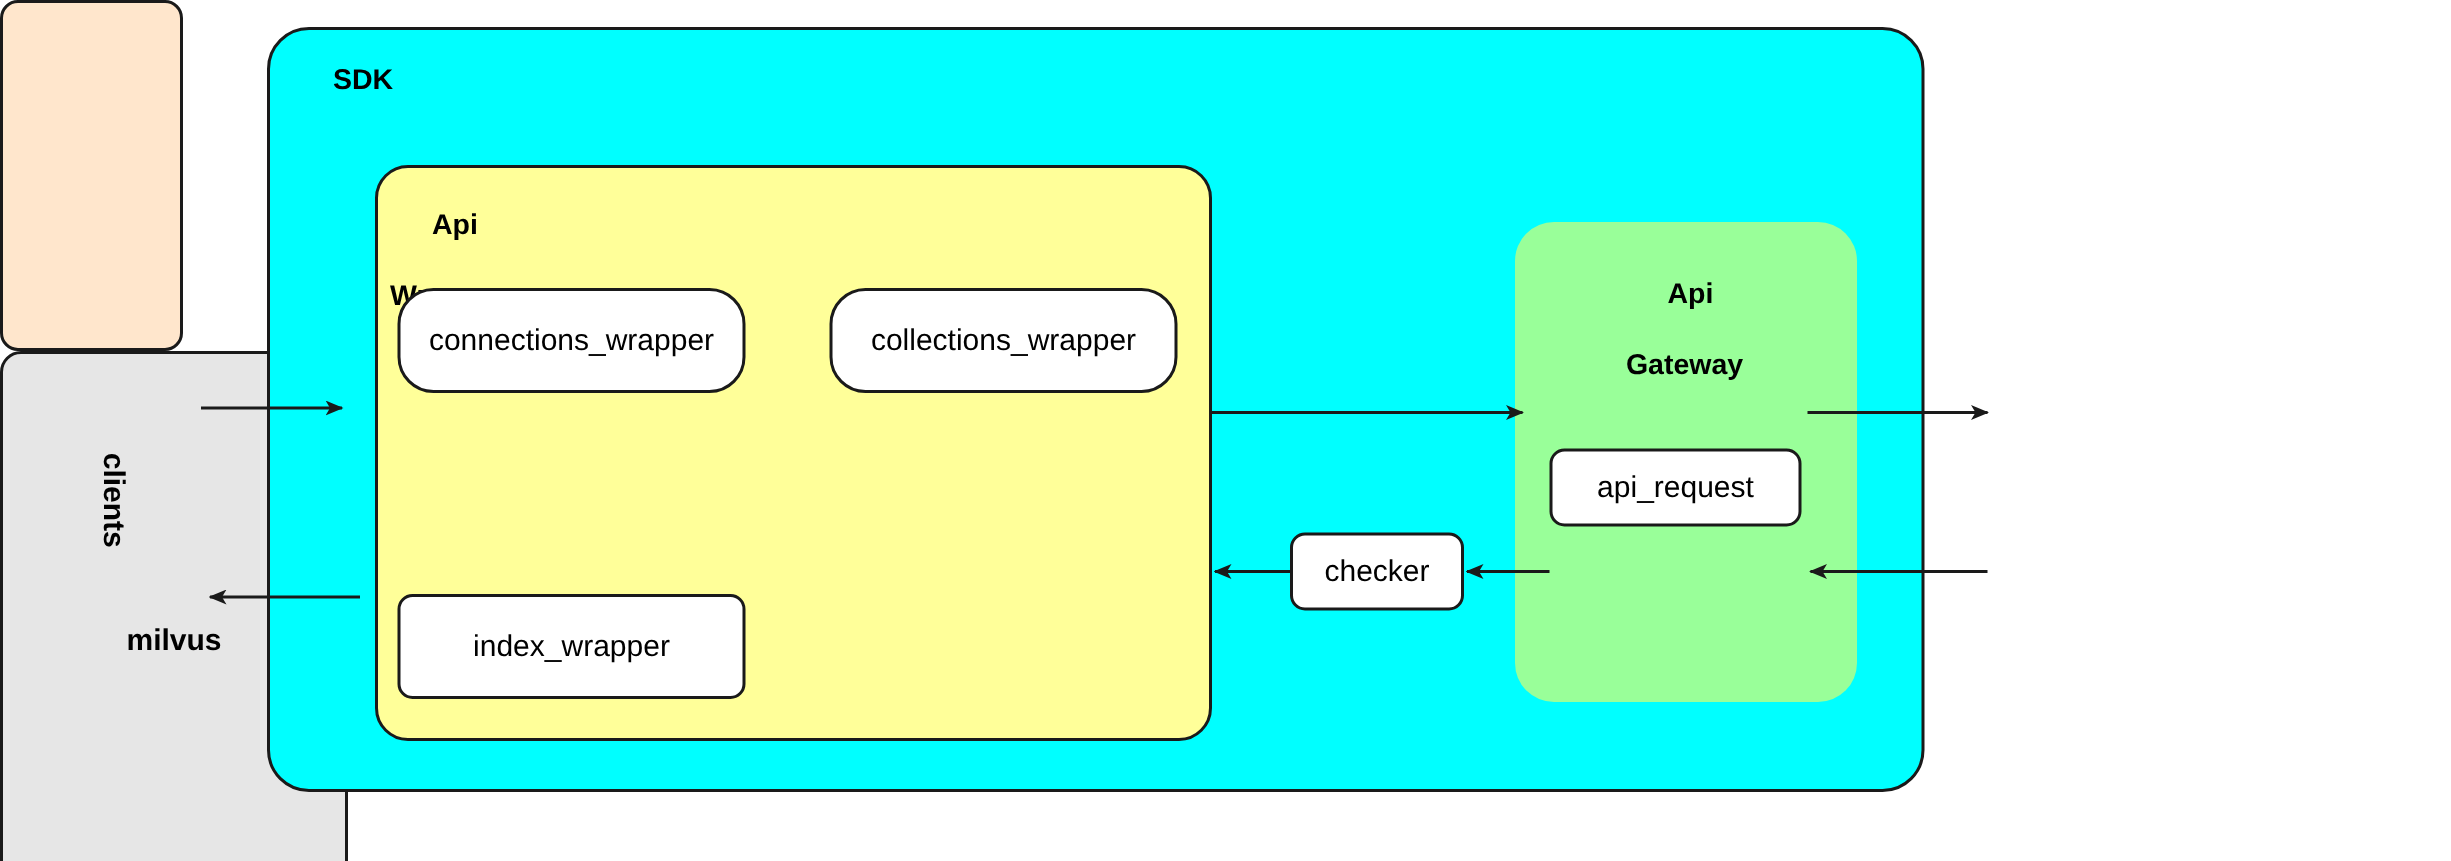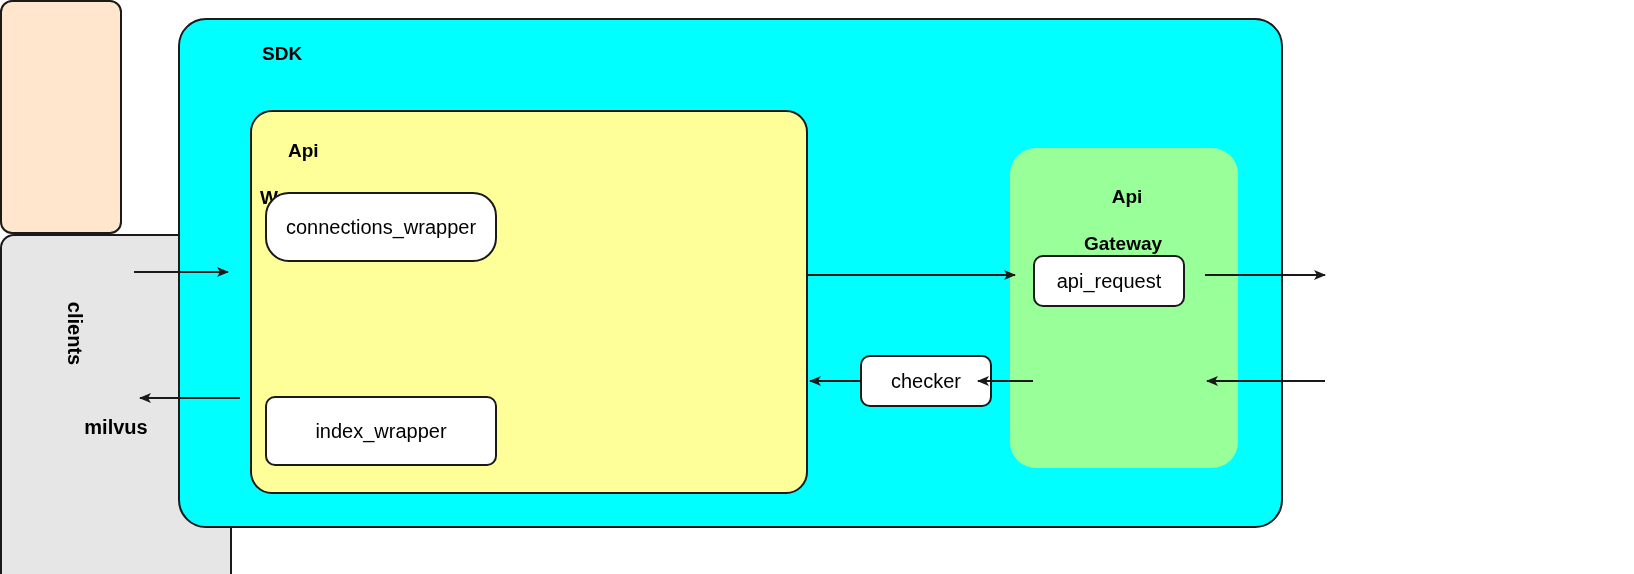--- a/index.html
+++ b/index.html
@@ -56,21 +56,20 @@
     position: absolute;
     font-weight: bold;
     font-size: 19px;
     color: #000000;
     line-height: 1.22;
     white-space: pre-line;
   }
   .sdk-title {
     left: 222px;
     top: 42px;
-    margin-left: 40px;
   }
   .apiwrapper-title {
     left: 260px;
     top: 116px;
     text-align: left;
   }
   .apiwrapper-title .line-api {
     display: block;
     padding-left: 28px;
   }
@@ -100,31 +99,32 @@
   }
   .wrap-node { width: 232px; height: 70px; }
   .w-r1 { top: 192px; border-radius: 24px; }
   .w-r2 { top: 288px; }
   .w-r3 { top: 384px; margin-top: 12px; }
   .w-c1 { left: 265px; }
   .w-c2 { left: 553px; }
 
   .gw-node {
     left: 1033px;
-    width: 152px;
+    width: 168px;
     height: 52px;
     font-size: 20px;
+    margin-top: 44px;
   }
   .gw-req { top: 255px; }
   .gw-res { top: 355px; }
 
   .checker-node {
     left: 860px;
     top: 355px;
-    width: 132px;
+    width: 116px;
     height: 52px;
     font-size: 20px;
   }
 
   .clients-box {
     left: 16px;
     top: 218px;
     width: 118px;
     height: 230px;
     background: #ffe6cc;
@@ -190,20 +190,21 @@
     <span class="line-wrapper">Wrapper</span>
   </div>
 
   <div class="box apigateway-box"></div>
   <div class="container-title apigateway-title">
     <span class="line-api">Api</span>
     <span class="line-gateway">Gateway</span>
   </div>
 
   <div class="node wrap-node w-c1 w-r1">connections_wrapper</div>
+  <div class="node wrap-node w-c2 w-r1">collections_wrapper</div>
   <div class="node wrap-node w-c1 w-r3">index_wrapper</div>
 
   <div class="node gw-node gw-req">api_request</div>
 
   <div class="node checker-node">checker</div>
 
   <div class="clients-box"></div>
   <div class="clients-label">
     <span>clients</span>
   </div>

